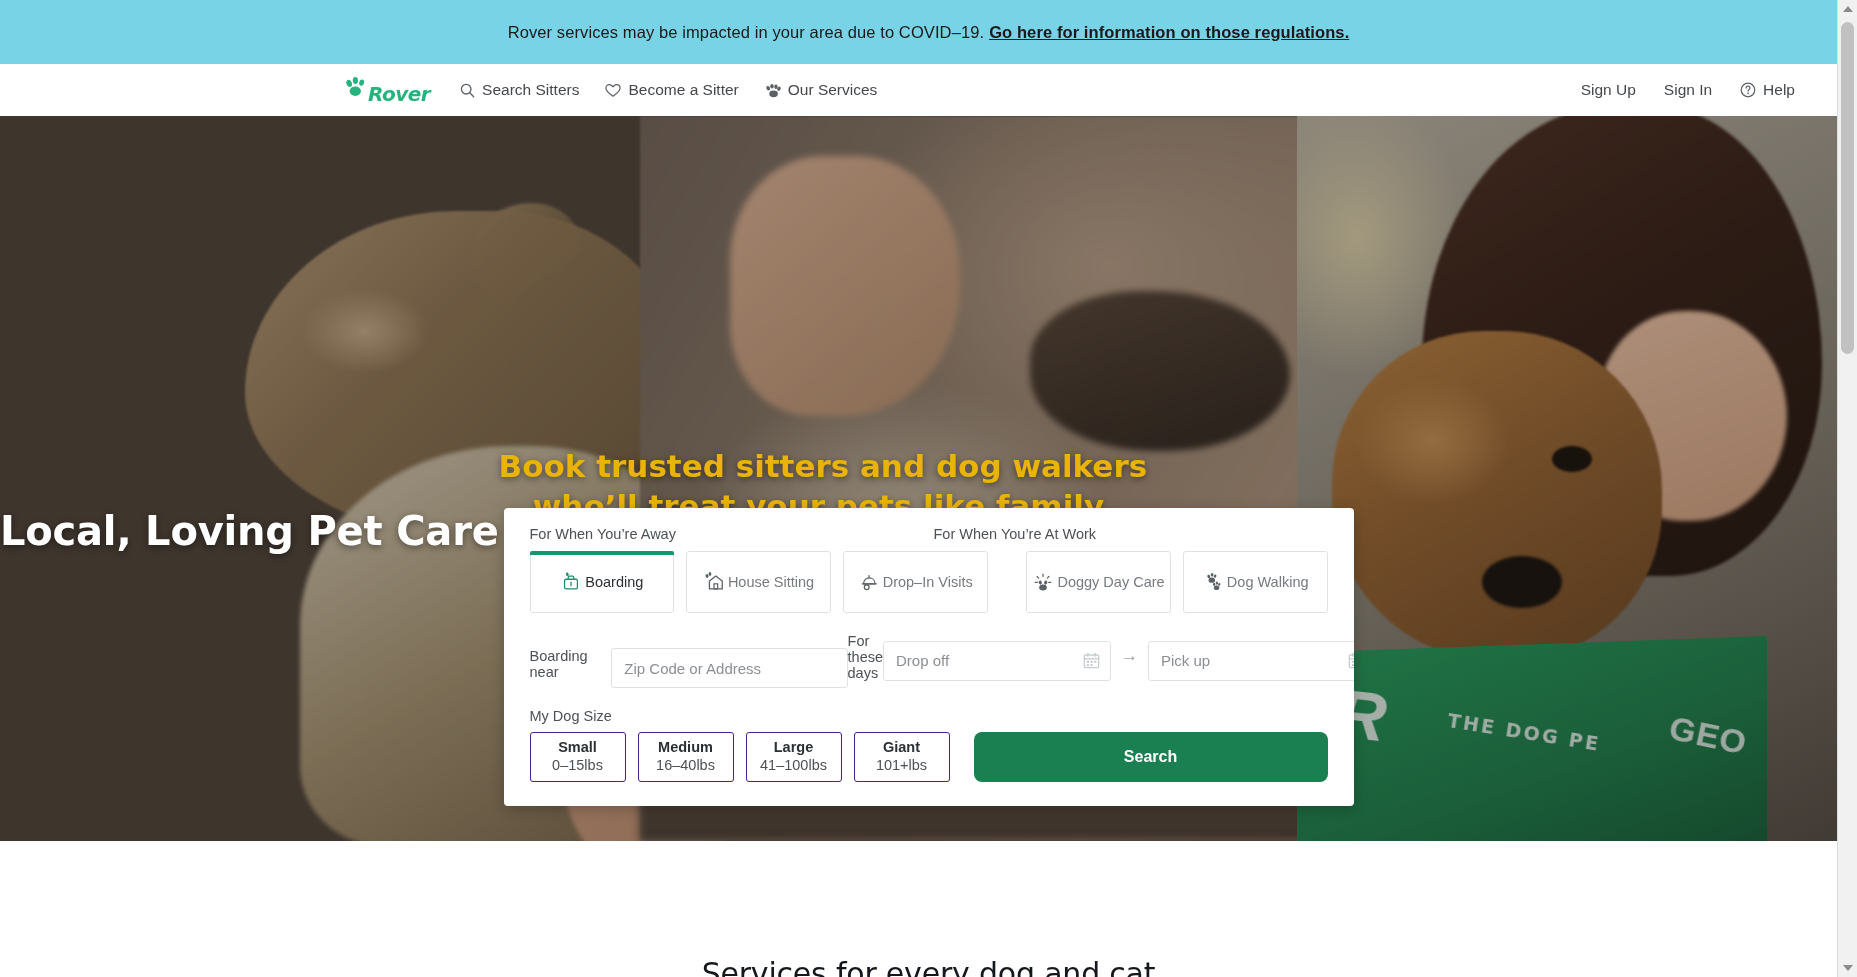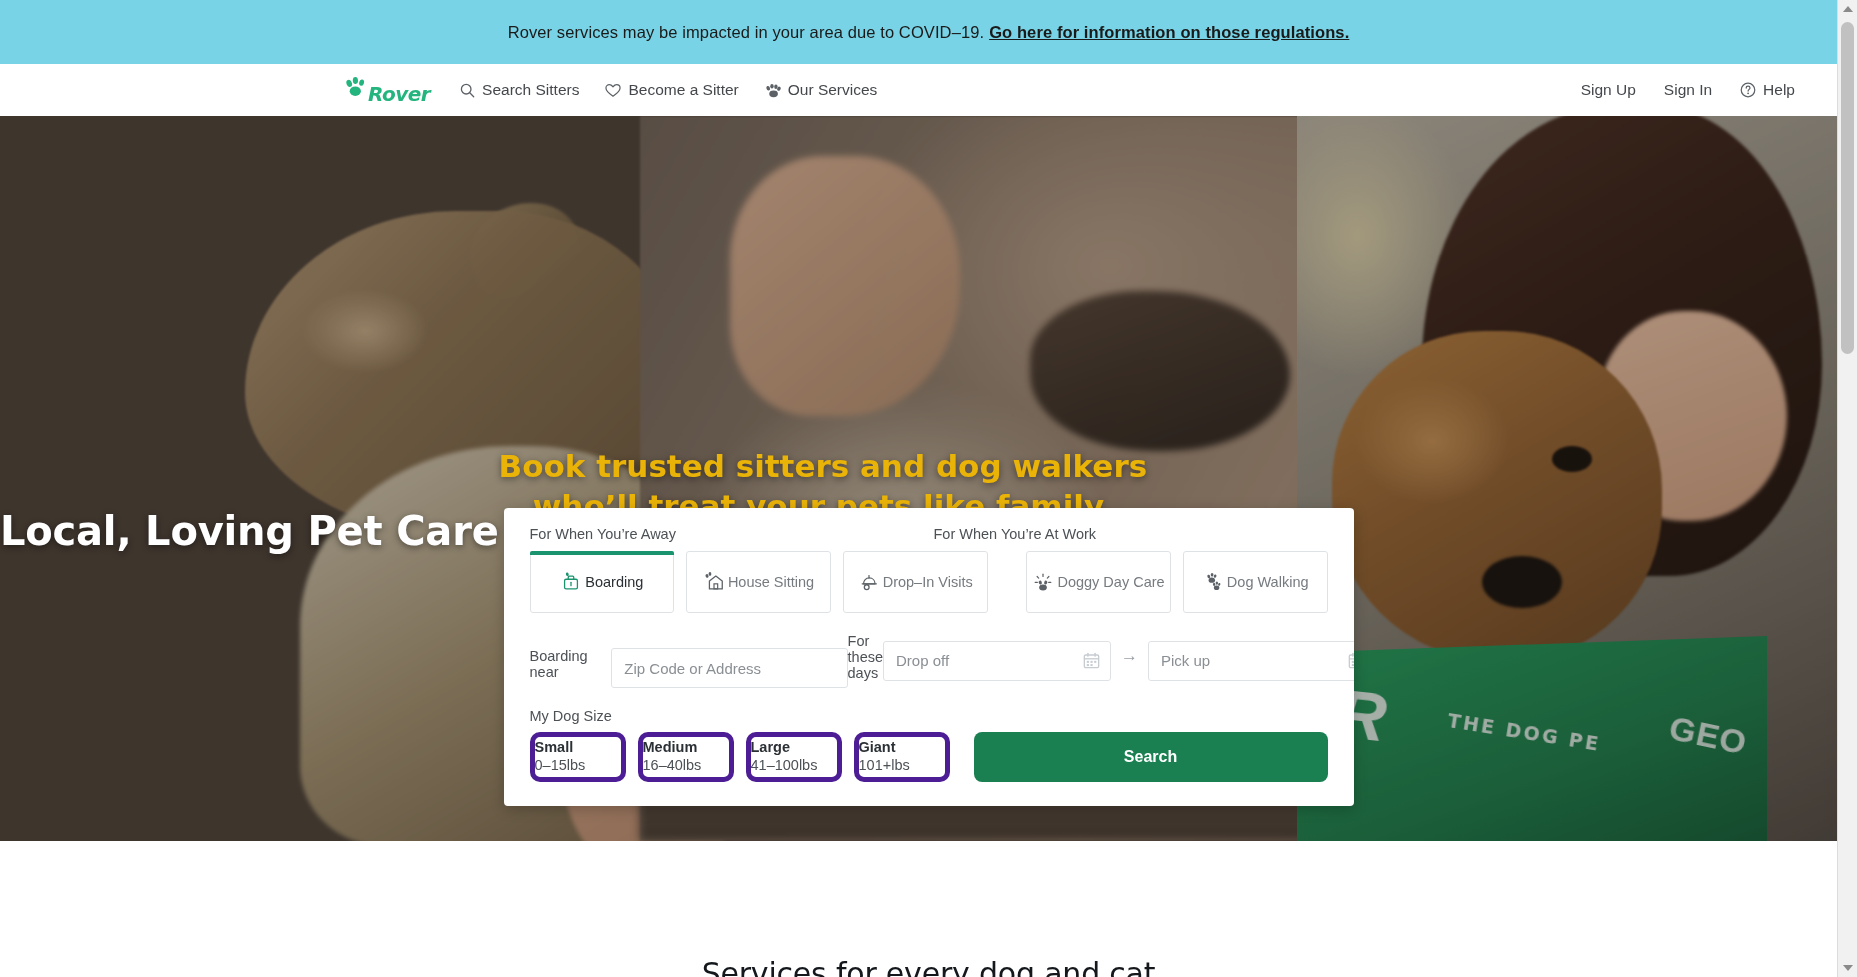--- a/index.html
+++ b/index.html
@@ -276,22 +276,22 @@
   .cal-icon { position: absolute; right: 11px; top: 11px; pointer-events: none; }
   .arrow-sep {
     margin: 0 10px 11px; color: #9a9fa4; font-size: 17px; line-height: 1;
   }
   .fields-gap { width: 35px; }
 
   .size-label { font-size: 14.5px; color: #4c5156; margin-top: 20px; }
   .size-row { display: flex; gap: 12px; margin-top: 8px; align-items: stretch; }
   .size-tab {
     width: 96px; height: 50px;
-    border: 5px solid #4c1d95; border-radius: 10px; background: #fff;
-    display: flex; flex-direction: column; align-items: flex-start; justify-content: center;
+    border: 1px solid #4c1d95; border-radius: 3px; background: #fff;
+    display: flex; flex-direction: column; align-items: center; justify-content: center;
     cursor: pointer; gap: 2px;
   }
   .size-name { font-size: 14.5px; font-weight: 700; color: #2b3034; line-height: 1.1; }
   .size-range { font-size: 14.5px; color: #4c5156; line-height: 1.1; }
   .search-btn {
     flex: 1; margin-left: 12px; height: 50px;
     background: #1a8051; border: none; border-radius: 8px;
     color: #fff; font-size: 16px; font-weight: 700; cursor: pointer;
     font-family: "Liberation Sans", sans-serif;
   }

